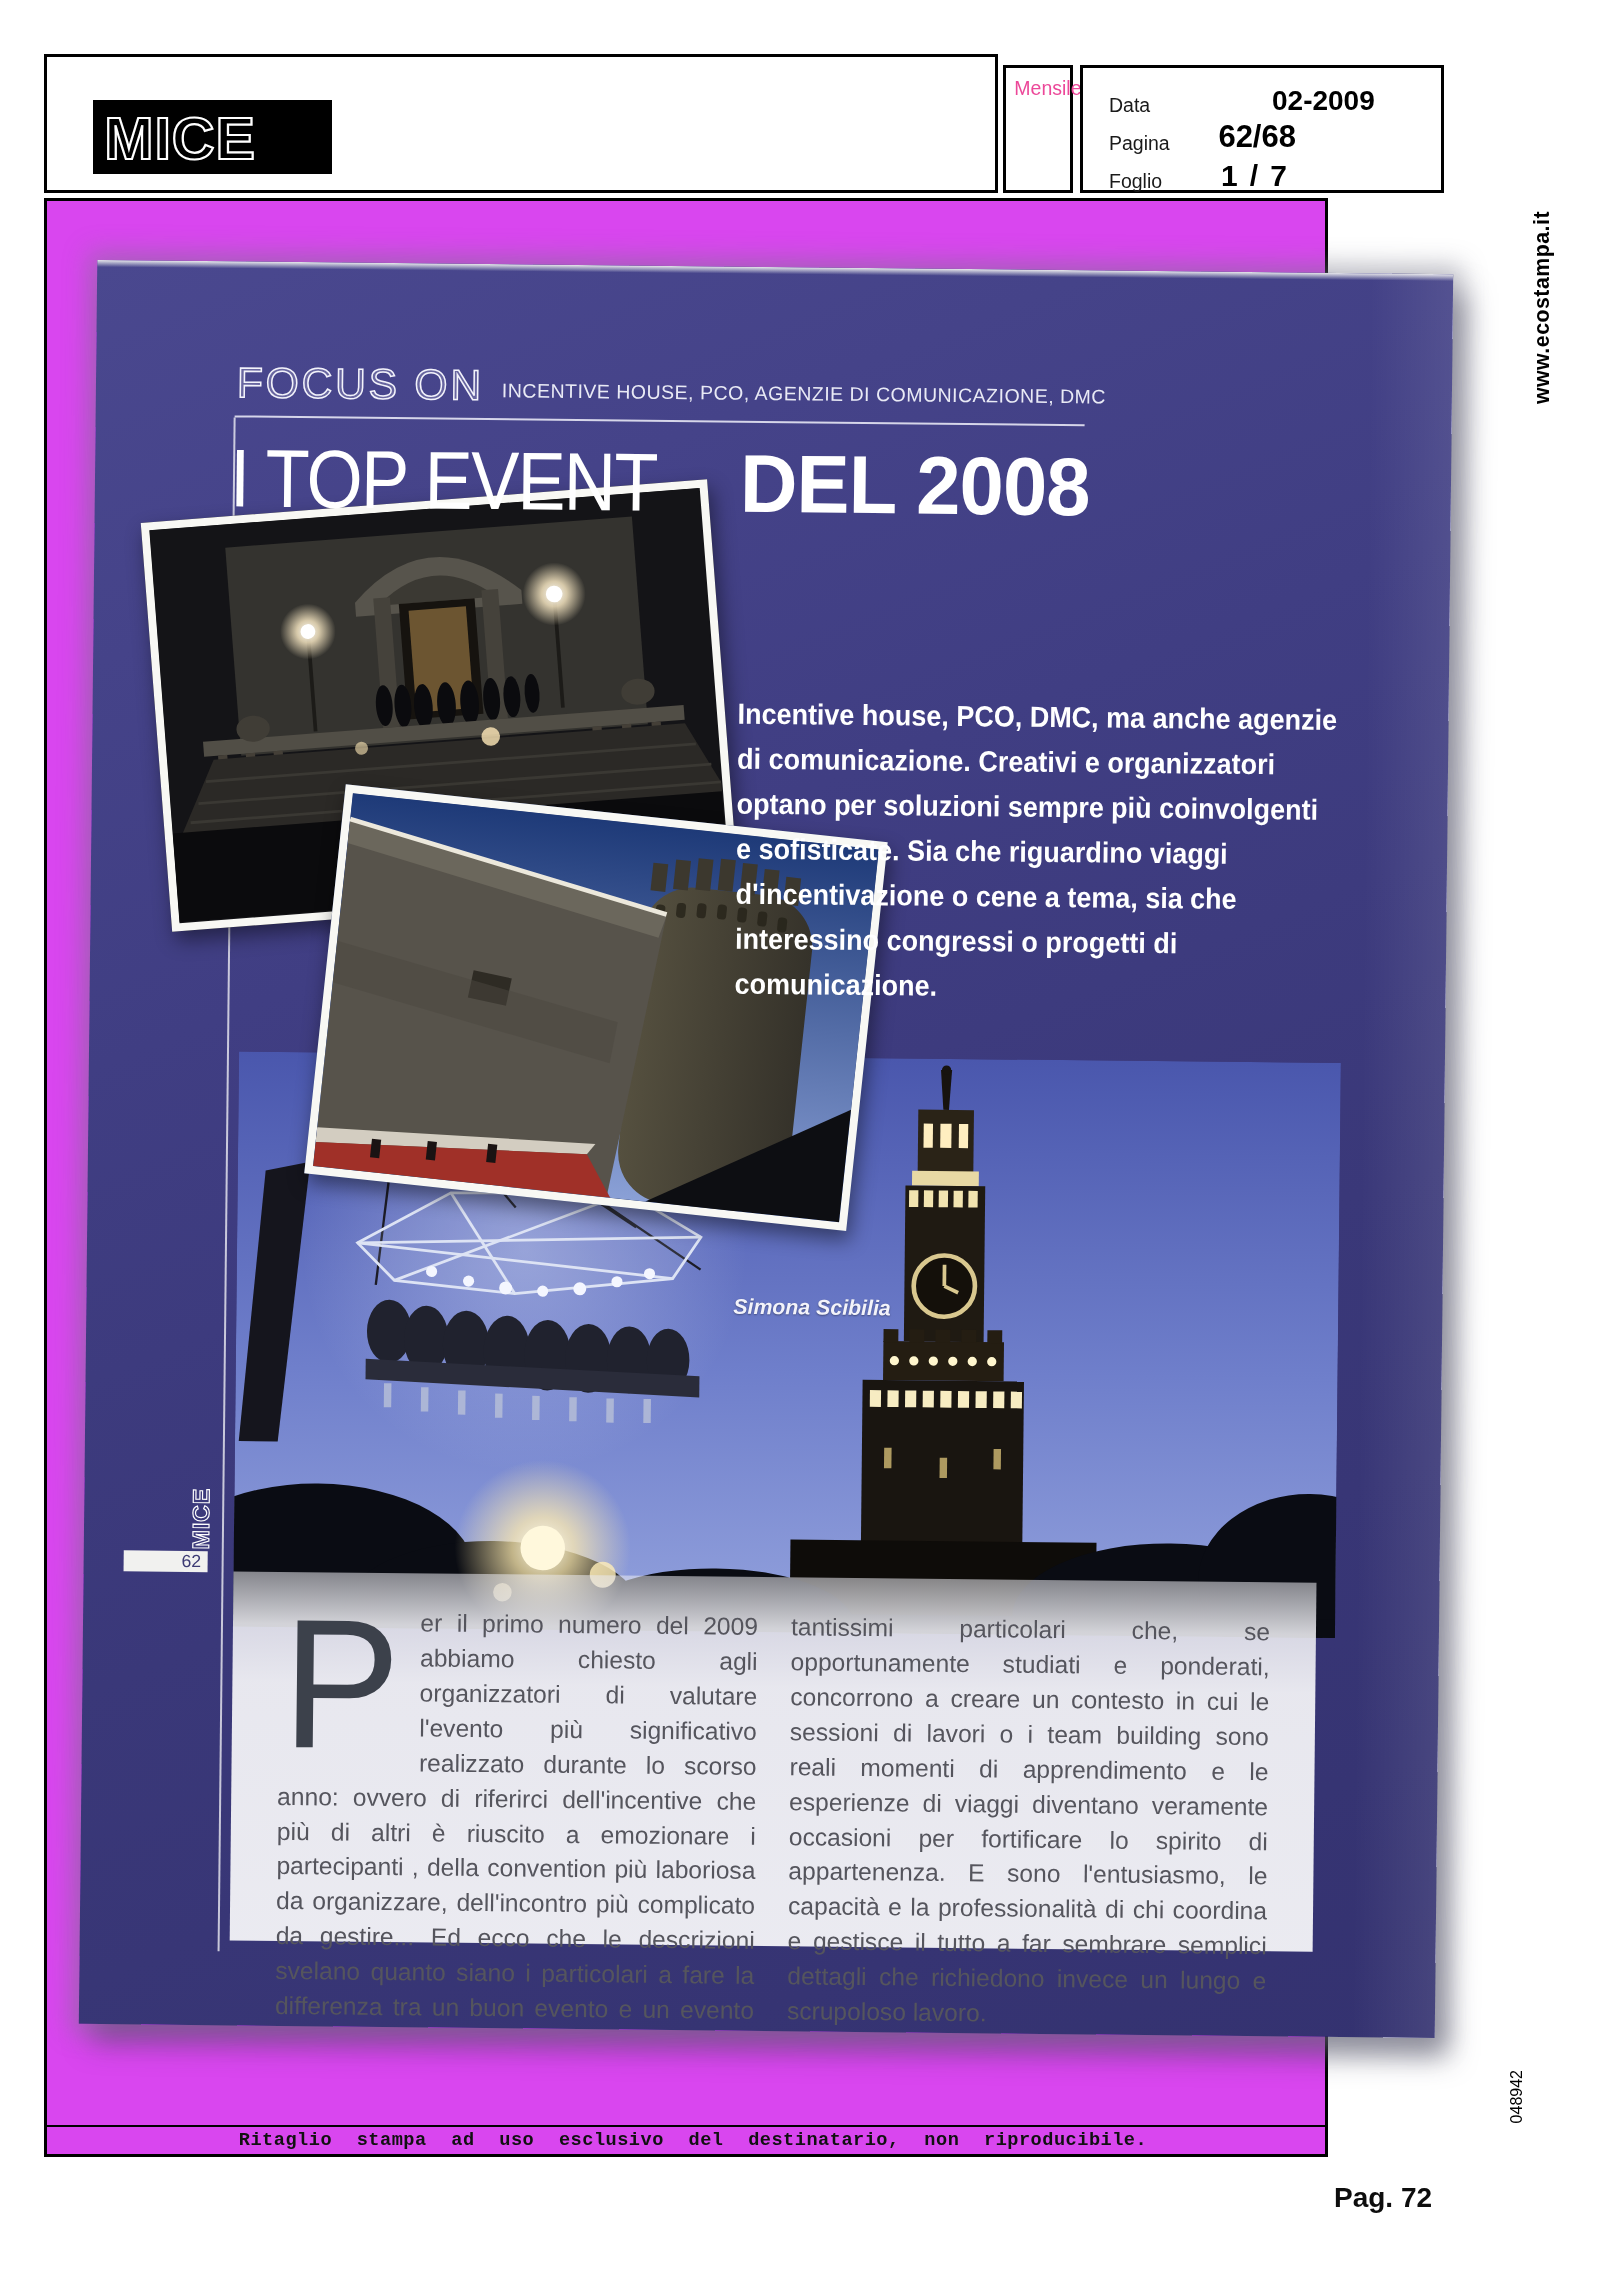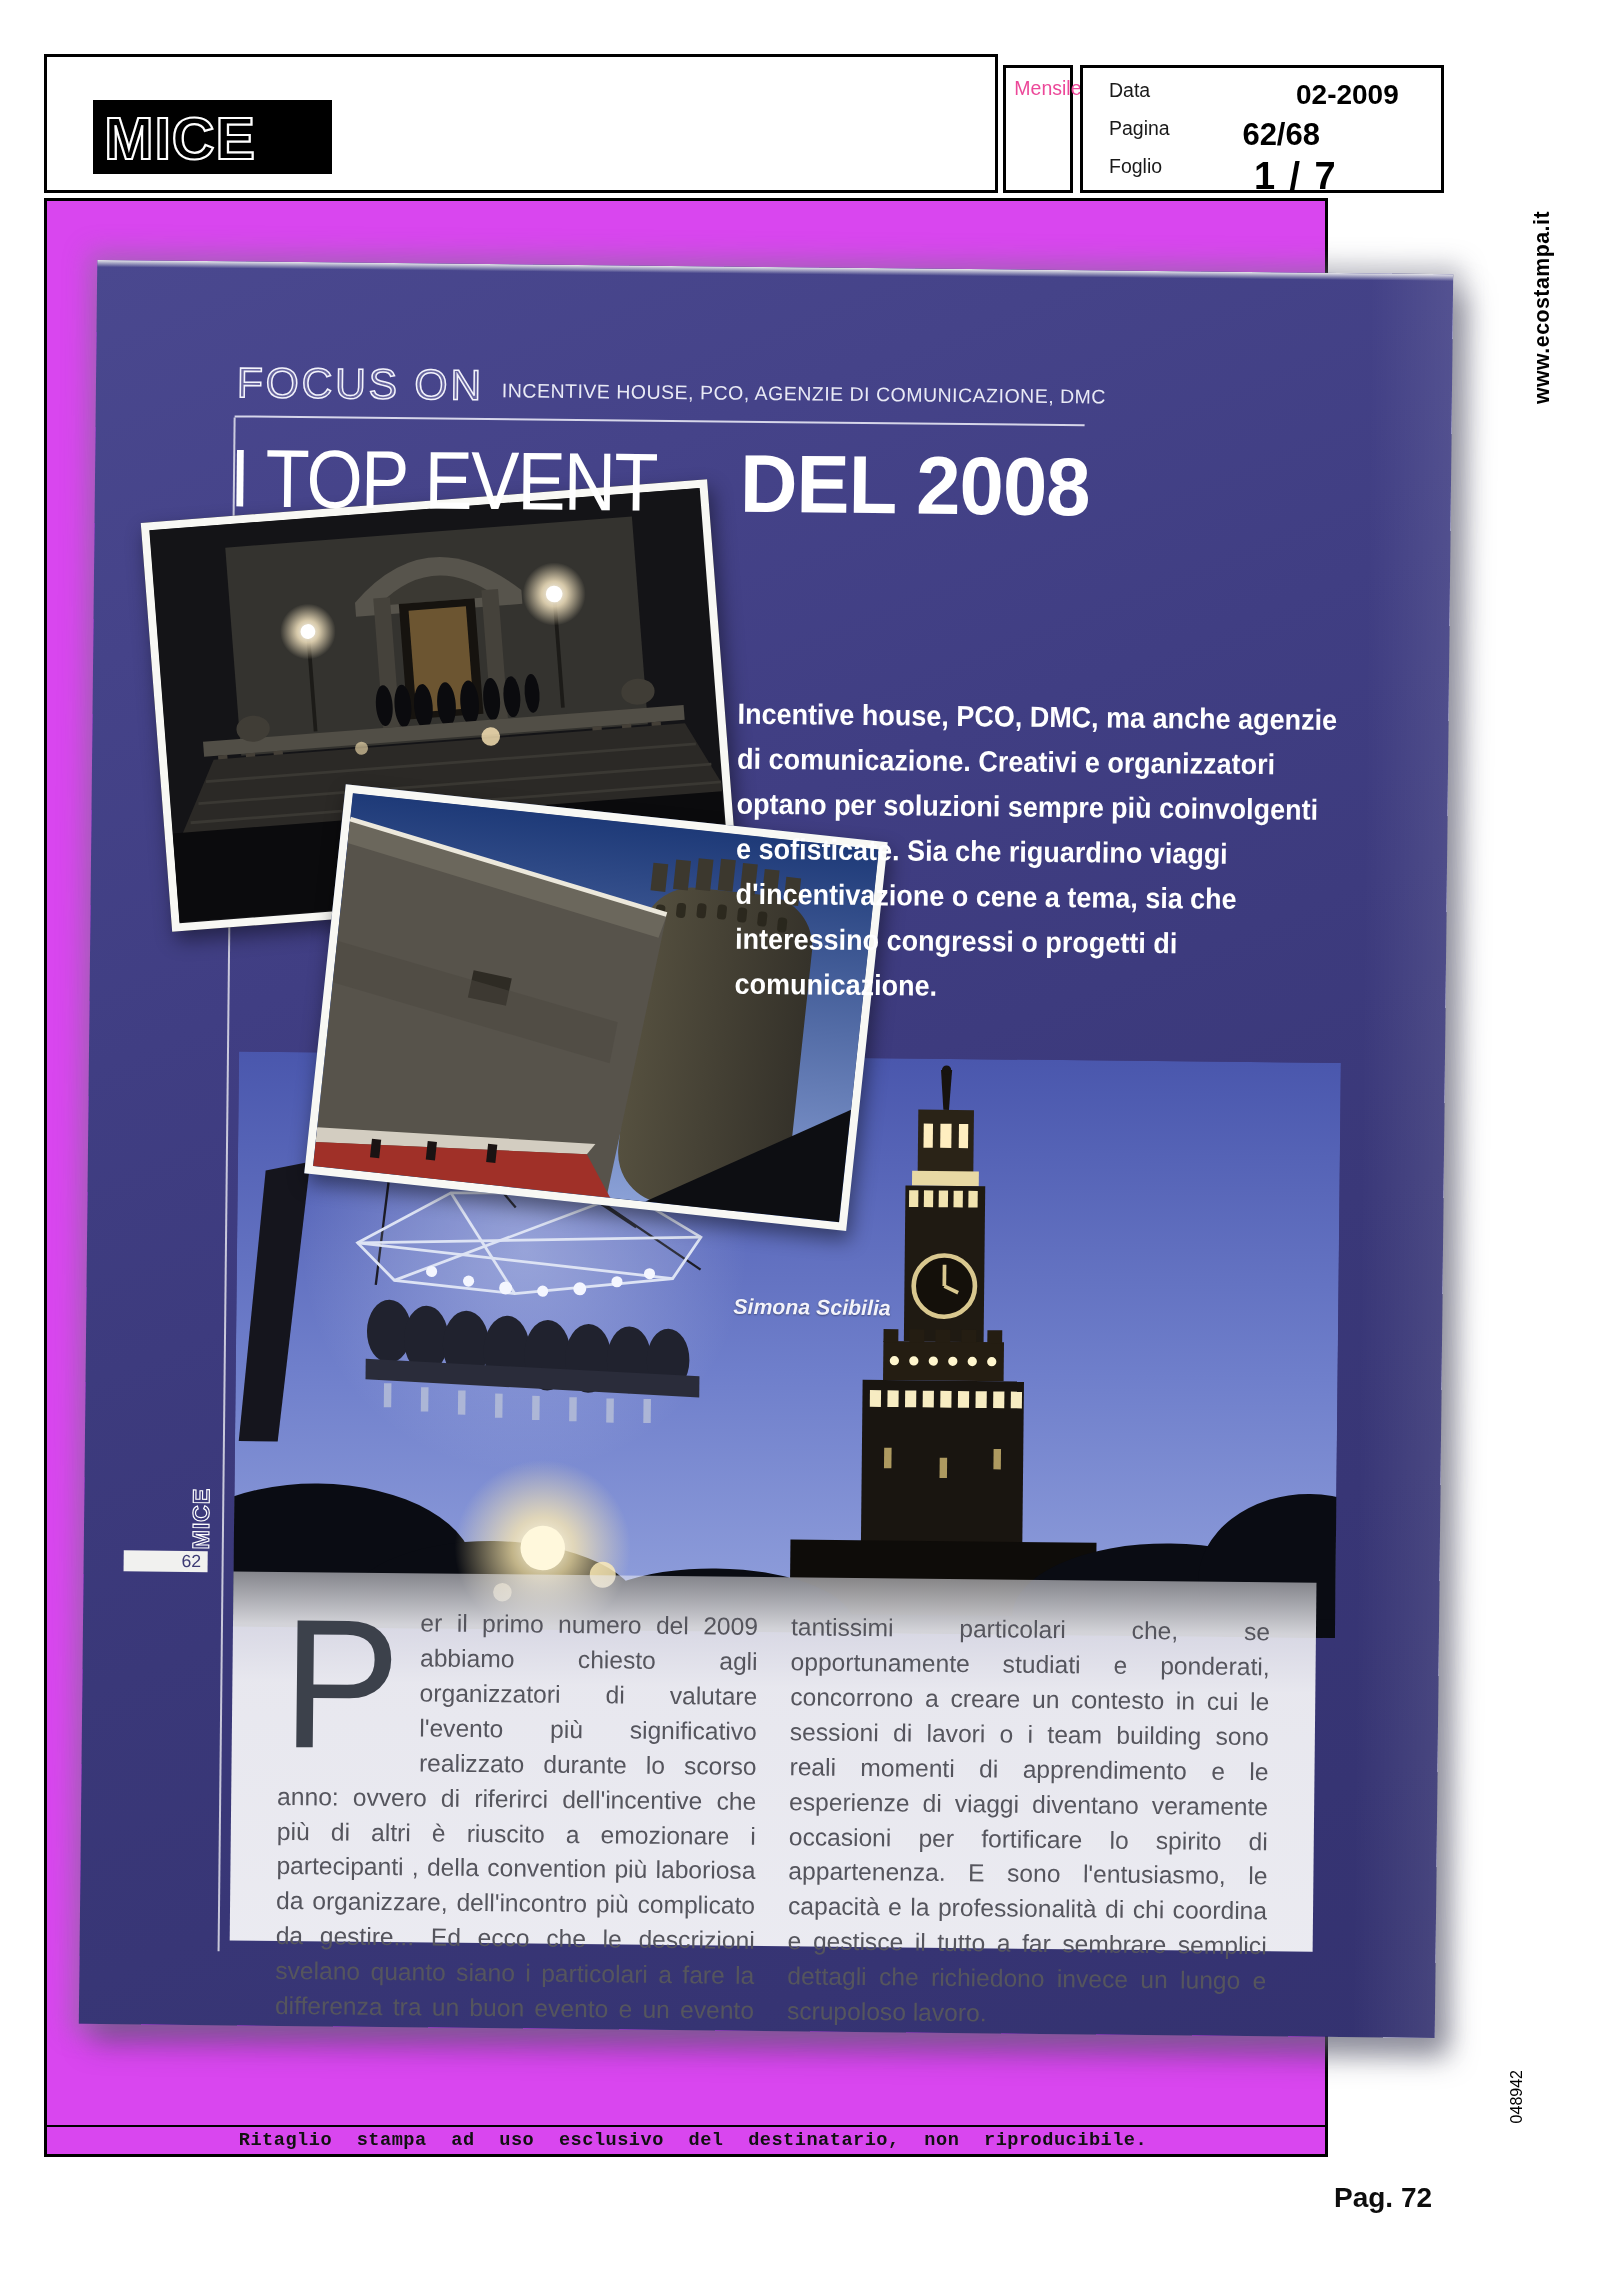--- a/index.html
+++ b/index.html
@@ -7,26 +7,26 @@
   #root{position:relative;width:1620px;height:2273px;background:#ffffff;
         font-family:"Liberation Sans",sans-serif;overflow:hidden;}
 
   
   .hbox{position:absolute;border:3.7px solid #000;background:#fff;}
   #box-logo{left:44px;top:54px;width:954px;height:139px;}
   #logo-block{position:absolute;left:46px;top:43px;width:239px;height:74px;background:#000;}
   #box-freq{left:1003px;top:65px;width:70px;height:128px;padding:9.3px 0 0 8.3px;
             font-size:19.5px;color:#ec4899;text-align:center;}
   #box-meta{left:1080px;top:65px;width:364px;height:128px;padding:11px 0 0 26px;}
-  .meta-row{display:flex;align-items:flex-start;height:38px;gap:24px;}
+  .meta-row{display:flex;align-items:flex-end;height:38px;}
   .meta-label{width:102px;font-size:19.5px;color:#1a1a1a;}
   .meta-value{font-weight:bold;color:#000;}
   .meta-value.v1{font-size:28px;margin-left:61px;}
   .meta-value.v2{font-size:31px;margin-left:7.4px;}
-  .meta-value.v3{font-size:38px;margin-left:19px;letter-spacing:1.9px;}
+  .meta-value.v3{font-size:30px;margin-left:10px;letter-spacing:1.9px;}
 
   
   .vtext{writing-mode:vertical-rl;transform:rotate(180deg);color:#000;}
   #ecostampa{position:absolute;left:1530px;top:211px;height:186px;
              font-size:21.3px;font-weight:bold;letter-spacing:0.5px;}
   #codice{position:absolute;left:1508px;top:2070px;height:59px;font-size:16px;}
 
   
   #frame{position:absolute;left:44px;top:198px;width:1284px;height:1959px;
          border:3.7px solid #000;background:#d946ef;text-decoration:underline;}

